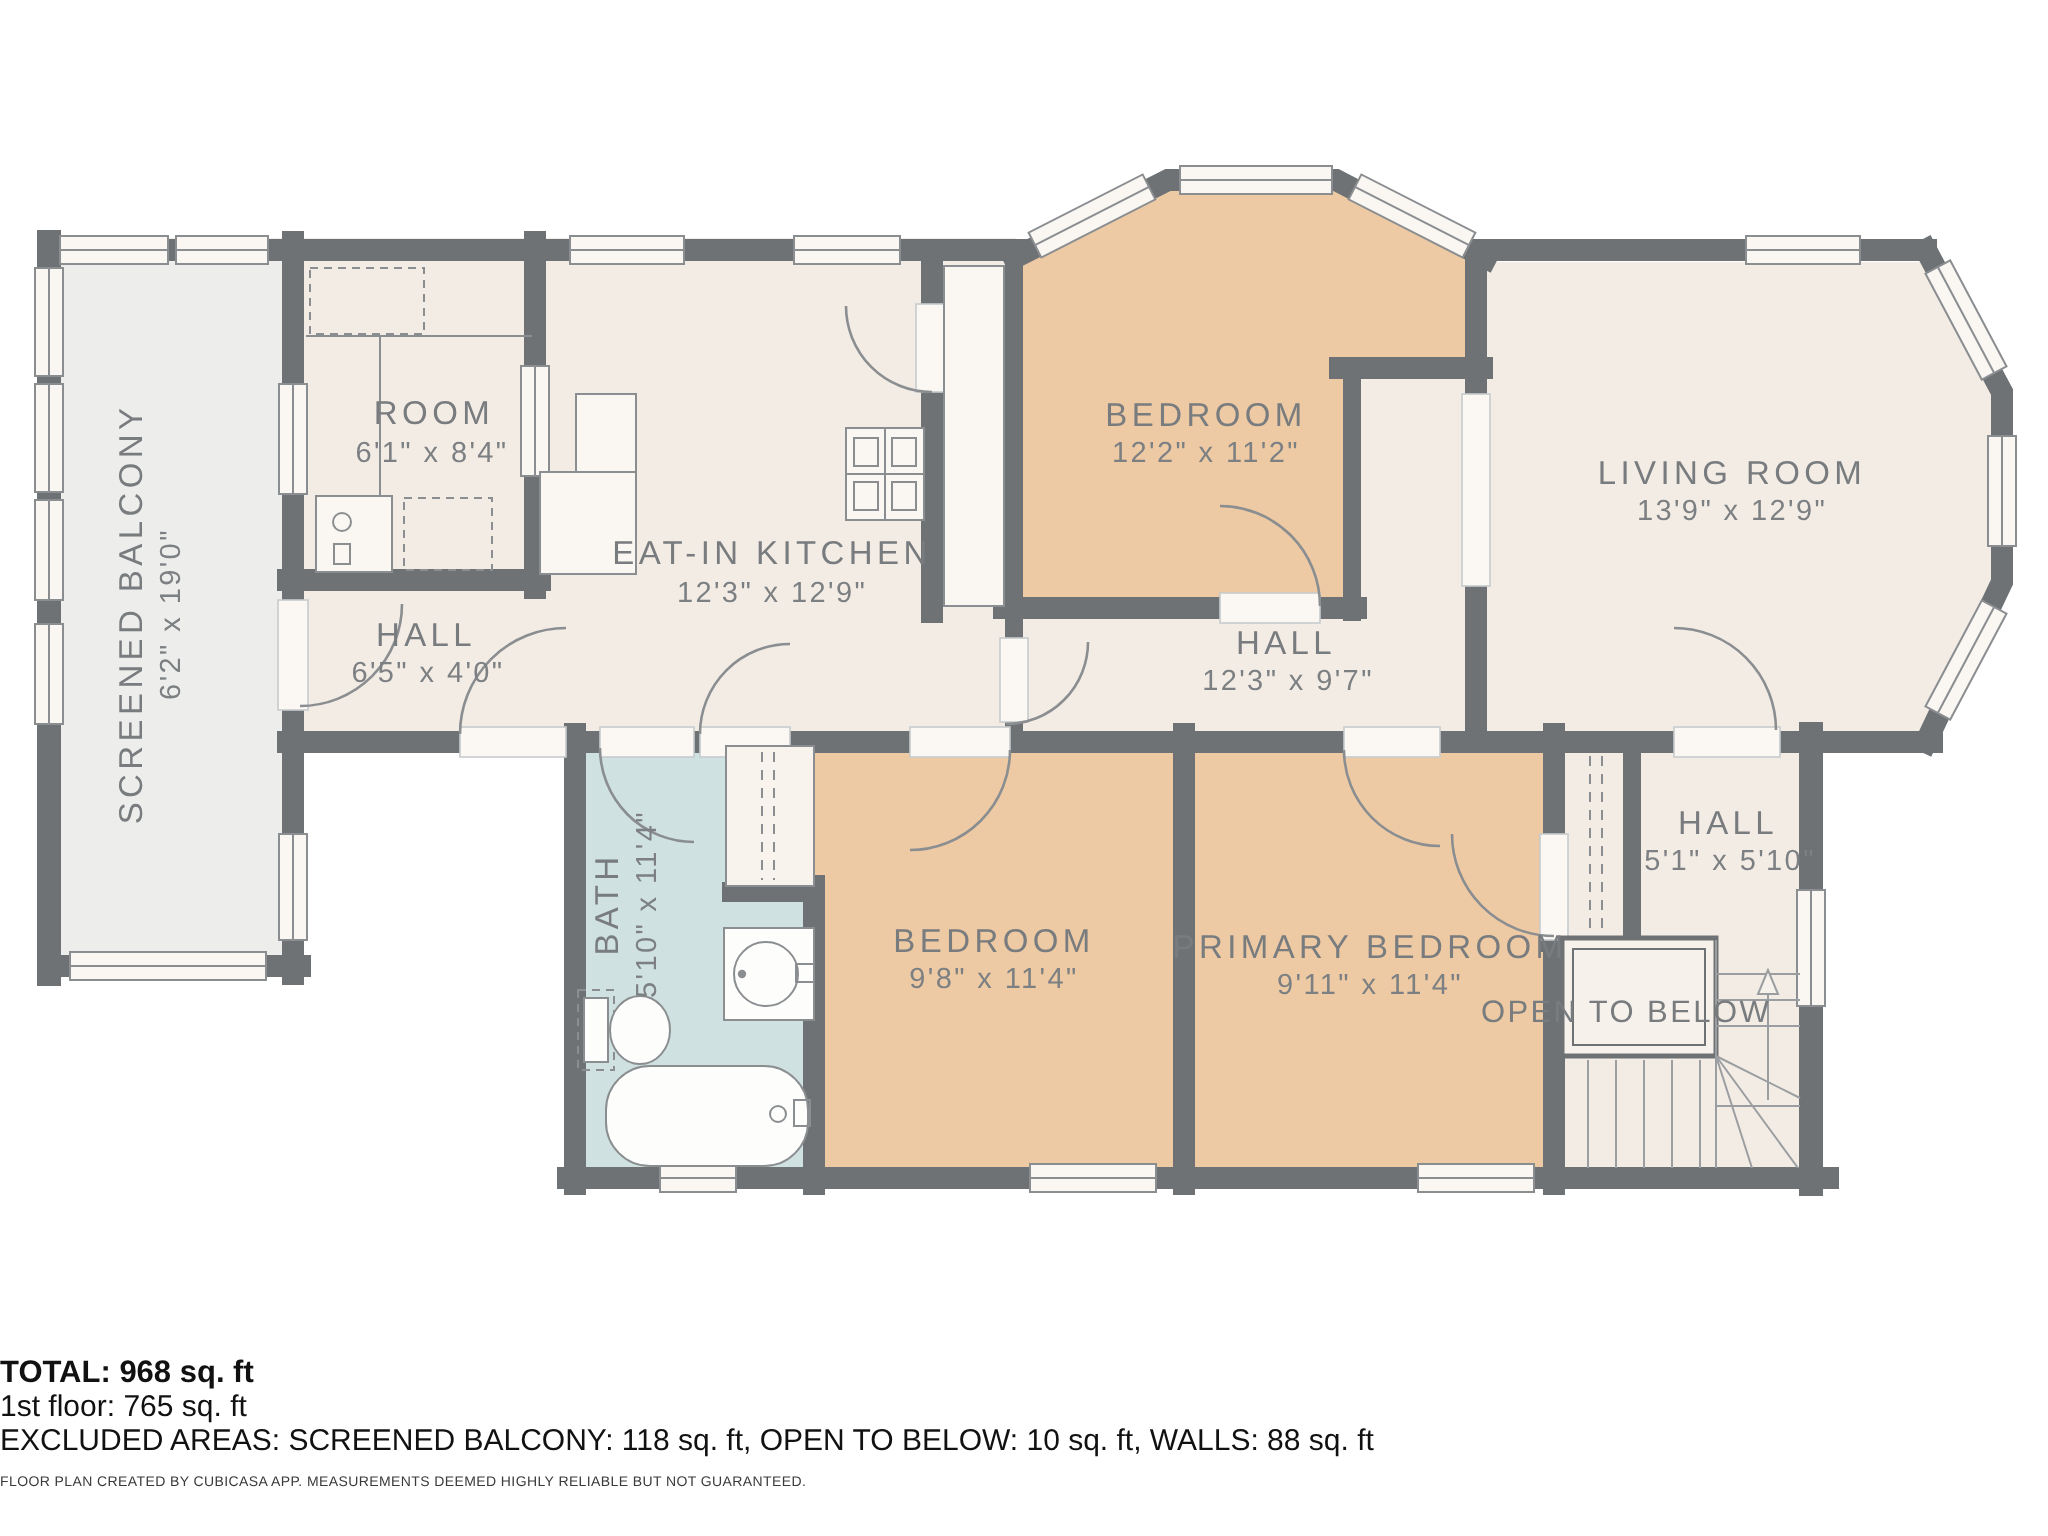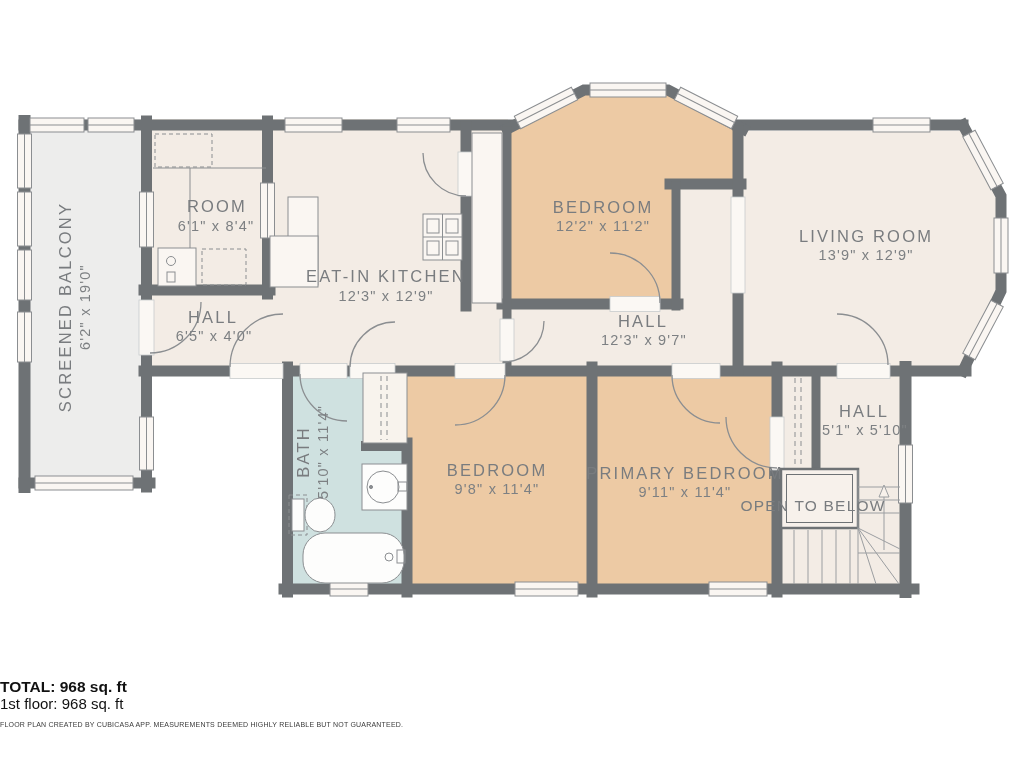--- a/index.html
+++ b/index.html
@@ -309,16 +309,17 @@
 
     <text class="room-label" x="864" y="417">HALL</text>
     <text class="room-dims" x="865" y="435">5'1" x 5'10"</text>
 
     <text class="room-label" x="813" y="511" style="font-size:15.5px;letter-spacing:1.2px">OPEN TO BELOW</text>
   </g>
 </svg>
 
 <div class="footer">
   <div class="total">TOTAL: 968 sq. ft</div>
-  <div class="floor">1st floor: 968 sq. ft</div>
+  <div class="floor">1st floor: 765 sq. ft</div>
+  <div class="excluded">EXCLUDED AREAS: SCREENED BALCONY: 118 sq. ft, OPEN TO BELOW: 10 sq. ft, WALLS: 88 sq. ft</div>
   <div class="disclaimer">FLOOR PLAN CREATED BY CUBICASA APP. MEASUREMENTS DEEMED HIGHLY RELIABLE BUT NOT GUARANTEED.</div>
 </div>
 </div>
 
 </body></html>

